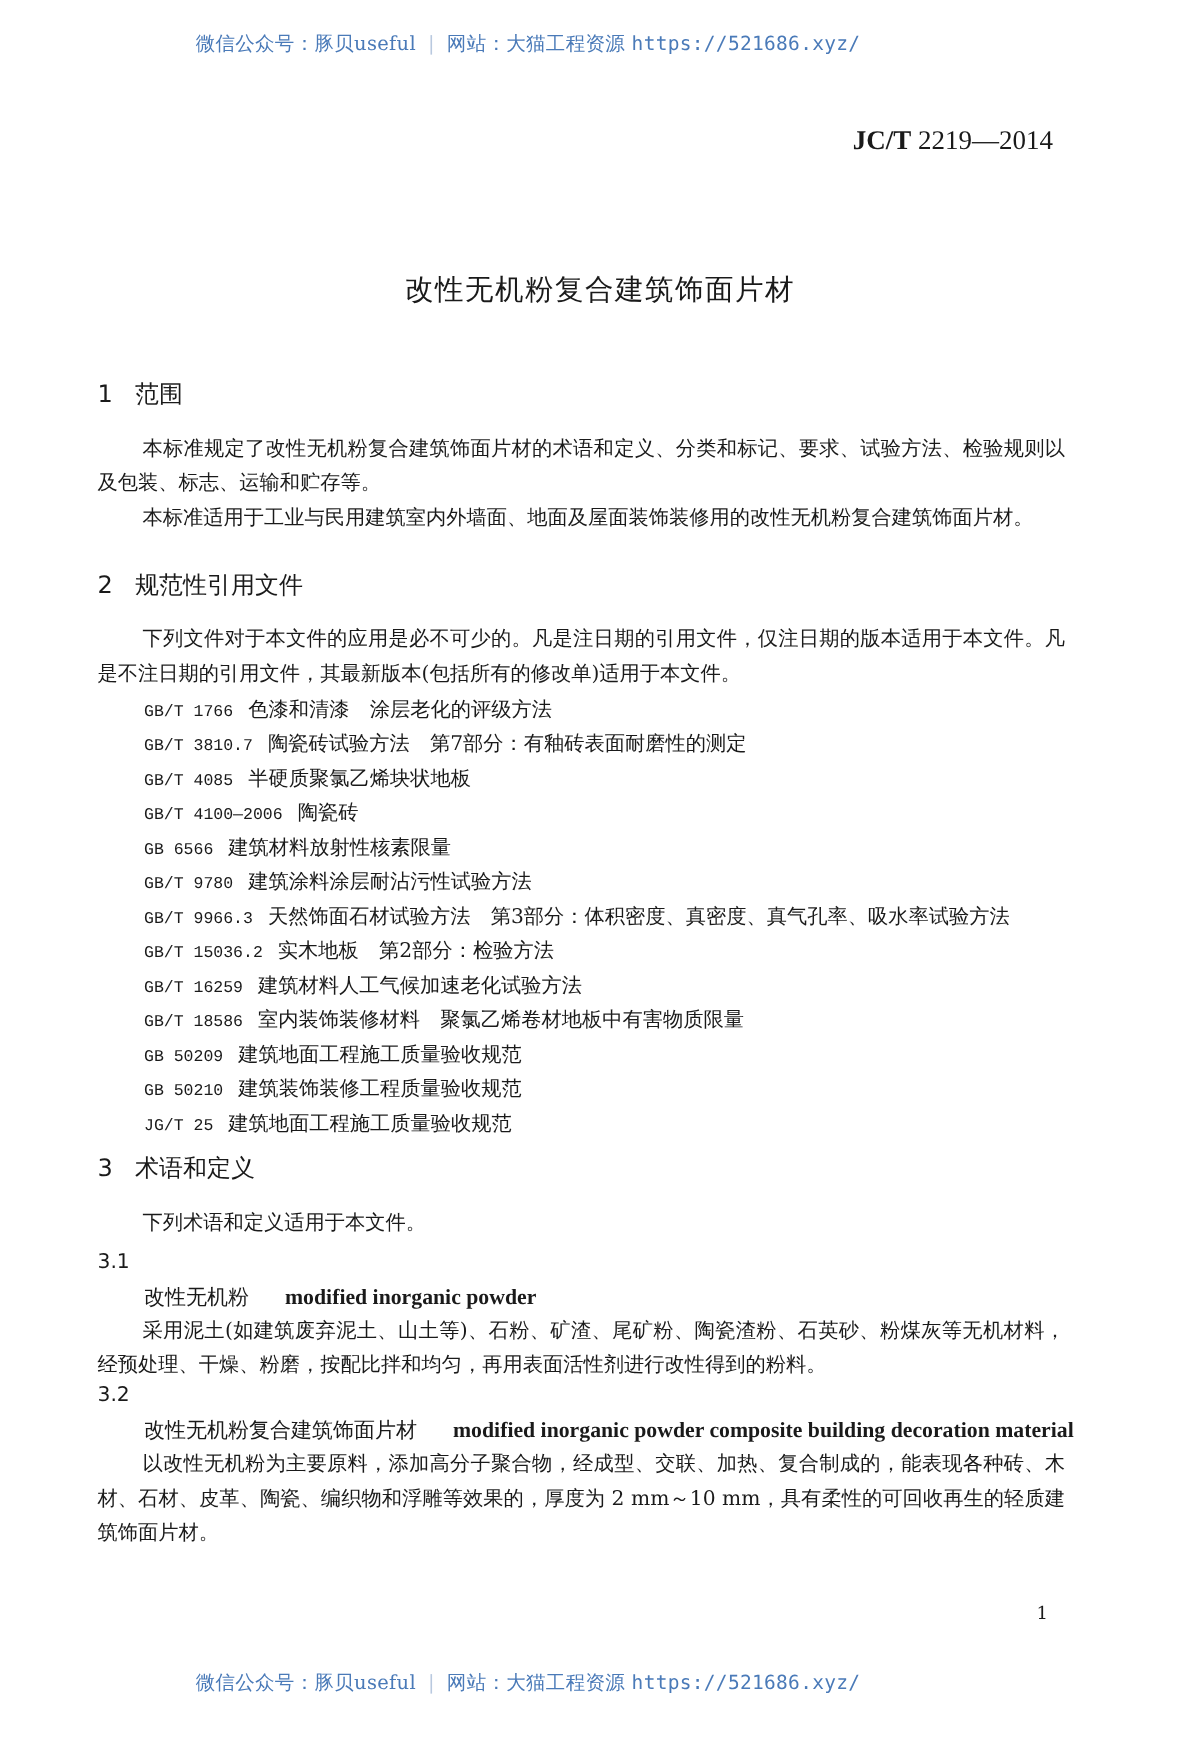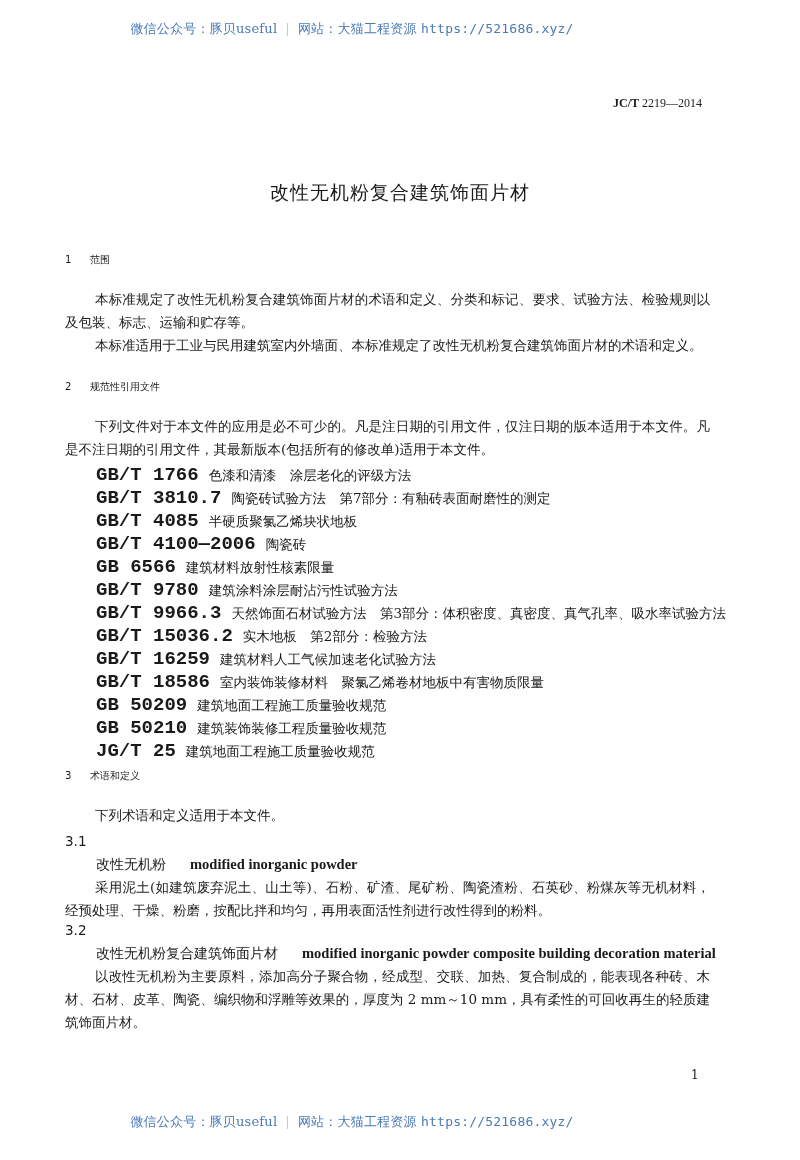--- a/index.html
+++ b/index.html
@@ -11,40 +11,40 @@
   .watermark {
     position: absolute; left: 0; width: 704px; text-align: center;
     color: #4a7ab8; font-size: 13px; letter-spacing: 0.2px;
     font-family: "DejaVu Serif", serif;
   }
   .watermark .sep { color: #b9c9df; margin: 0 8px; }
   .watermark .url { font-family: "DejaVu Sans Mono", "Liberation Mono", monospace; font-size: 13px; }
   #wm-top { top: 20px; }
   #wm-bottom { top: 1113px; }
   .std-code {
-    position: absolute; right: 98px; top: 96px; font-size: 12px;
+    position: absolute; right: 98px; top: 83px; font-size: 18px;
     font-family: "Liberation Serif", serif;
   }
   .std-code b { font-weight: bold; }
   .title {
     position: absolute; top: 180px; left: 0; width: 800px; text-align: center;
     font-family: "DejaVu Sans", sans-serif; font-size: 19px; letter-spacing: 1px;
   }
   .sec-h {
-    position: absolute; left: 65px; font-family: "DejaVu Sans", sans-serif; font-size: 10px;
+    position: absolute; left: 65px; font-family: "DejaVu Sans", sans-serif; font-size: 16px;
   }
   .sec-h .num { display: inline-block; width: 25px; }
   .para {
     position: absolute; left: 65px; width: 645px; font-size: 13.5px; line-height: 23px;
     text-indent: 30px; text-align: justify;
   }
   .ref {
     position: absolute; left: 96px; font-size: 13.5px; white-space: nowrap;
   }
-  .ref .code { font-family: "Liberation Mono", "DejaVu Sans Mono", monospace; font-size: 19px; margin-right: 10px; font-weight: bold; }
+  .ref .code { font-family: "Liberation Mono", "DejaVu Sans Mono", monospace; font-size: 11px; margin-right: 10px; }
   .sub-num { position: absolute; left: 65px; font-family: "DejaVu Sans", sans-serif; font-size: 13.5px; }
   .term {
     position: absolute; left: 96px; font-size: 14px; white-space: nowrap;
     font-family: "DejaVu Sans", sans-serif;
   }
   .term .en { font-family: "Liberation Serif", serif; font-weight: bold; font-size: 14.5px; margin-left: 24px; }
   .page-num { position: absolute; left: 691px; top: 1068px; font-size: 12px; }
 </style>
 </head>
 <body>
@@ -58,21 +58,21 @@
   <b>JC/T</b>
   <span>2219—2014</span>
 </div>
 
 <div class="title">改性无机粉复合建筑饰面片材</div>
 
 <div class="sec-h" style="top:253px;">
   <span class="num">1</span><span>范围</span>
 </div>
 <div class="para" style="top:288px;">本标准规定了改性无机粉复合建筑饰面片材的术语和定义、分类和标记、要求、试验方法、检验规则以及包装、标志、运输和贮存等。</div>
-<div class="para" style="top:334px;">本标准适用于工业与民用建筑室内外墙面、本标准规定了改性无机粉复合建筑饰面片材的术语和定义。</div>
+<div class="para" style="top:334px;">本标准适用于工业与民用建筑室内外墙面、地面及屋面装饰装修用的改性无机粉复合建筑饰面片材。</div>
 
 <div class="sec-h" style="top:380px;">
   <span class="num">2</span><span>规范性引用文件</span>
 </div>
 <div class="para" style="top:415px;">下列文件对于本文件的应用是必不可少的。凡是注日期的引用文件，仅注日期的版本适用于本文件。凡是不注日期的引用文件，其最新版本(包括所有的修改单)适用于本文件。</div>
 
 <div class="ref" style="top:464px;"><span class="code">GB/T 1766</span><span>色漆和清漆　涂层老化的评级方法</span></div>
 <div class="ref" style="top:487px;"><span class="code">GB/T 3810.7</span><span>陶瓷砖试验方法　第7部分：有釉砖表面耐磨性的测定</span></div>
 <div class="ref" style="top:510px;"><span class="code">GB/T 4085</span><span>半硬质聚氯乙烯块状地板</span></div>
 <div class="ref" style="top:533px;"><span class="code">GB/T 4100—2006</span><span>陶瓷砖</span></div>

